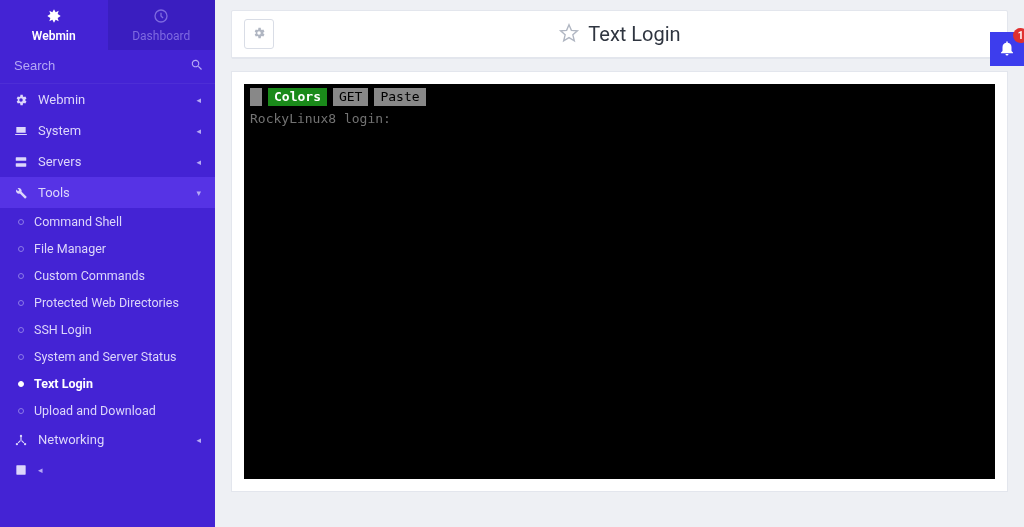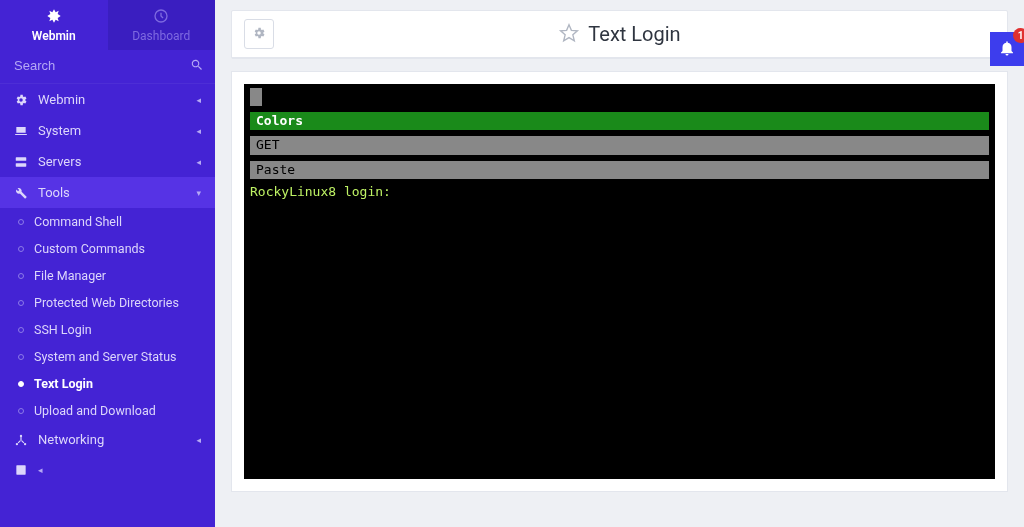--- a/index.html
+++ b/index.html
@@ -30,25 +30,25 @@
 .content{flex:1;background:#eef0f4;padding:10px 16px;position:relative;}
 .panel{background:#fff;border:1px solid #e3e6ed;border-radius:2px;margin-bottom:12px;}
 .panel-head{display:flex;align-items:center;padding:8px 12px;border-bottom:1px solid #e3e6ed;}
 .gear-btn{width:30px;height:30px;border:1px solid #d9dde6;border-radius:3px;display:flex;align-items:center;justify-content:center;cursor:pointer;color:#b0b6c2;}
 .gear-btn svg{width:14px;height:14px;fill:currentColor;}
 .title-wrap{flex:1;display:flex;align-items:center;justify-content:center;gap:8px;}
 .title-wrap svg{width:22px;height:22px;fill:none;stroke:#b0b6c2;stroke-width:1.5;}
 .title-wrap h1{font-size:20px;font-weight:400;color:#2f3540;}
 .term-wrap{background:#fff;border:1px solid #e3e6ed;padding:12px;}
 .term{background:#000;font-family:Consolas,Menlo,monospace;font-size:13px;line-height:1.4;min-height:395px;padding:4px 6px;color:#fff;}
-.tbar{display:flex;gap:6px;margin-bottom:4px;font-size:13px;flex-direction:column;}
+.tbar{display:flex;gap:6px;margin-bottom:4px;font-size:13px;}
 .tbar span{padding:0 6px;background:#888;color:#000000;cursor:pointer;}
 .tbar .colors{background:#1a8a1a;color:#fff;font-weight:600;}
 .tbar .cursor{background:#888;width:12px;padding:0;}
-.tline{color:#bef264;}
+.tline{color:#737373;}
 .notif{position:absolute;top:32px;right:0;width:34px;height:34px;background:#3d3ded;display:flex;align-items:center;justify-content:center;cursor:pointer;}
 .notif svg{width:18px;height:18px;fill:#fff;}
 .notif .badge{position:absolute;top:-4px;right:-4px;background:#e03030;color:#fff;font-size:10px;font-weight:700;border-radius:50%;width:15px;height:15px;display:flex;align-items:center;justify-content:center;}
 </style>
 </head>
 <body>
 
 <div class="app">
   <aside class="sidebar">
     <div class="tabs">
@@ -118,25 +118,25 @@
         <span class="lbl">Tools</span>
         <span class="arrow">▾</span>
       </div>
       <div class="subnav">
         <div class="subnav-item">
             <span class="dot"></span>
             <span>Command Shell</span>
           </div>
         <div class="subnav-item">
             <span class="dot"></span>
+            <span>File Manager</span>
+          </div>
+        <div class="subnav-item">
+            <span class="dot"></span>
             <span>Custom Commands</span>
-          </div>
-        <div class="subnav-item">
-            <span class="dot"></span>
-            <span>File Manager</span>
           </div>
         <div class="subnav-item">
             <span class="dot"></span>
             <span>Protected Web Directories</span>
           </div>
         <div class="subnav-item">
             <span class="dot"></span>
             <span>SSH Login</span>
           </div>
         <div class="subnav-item">

